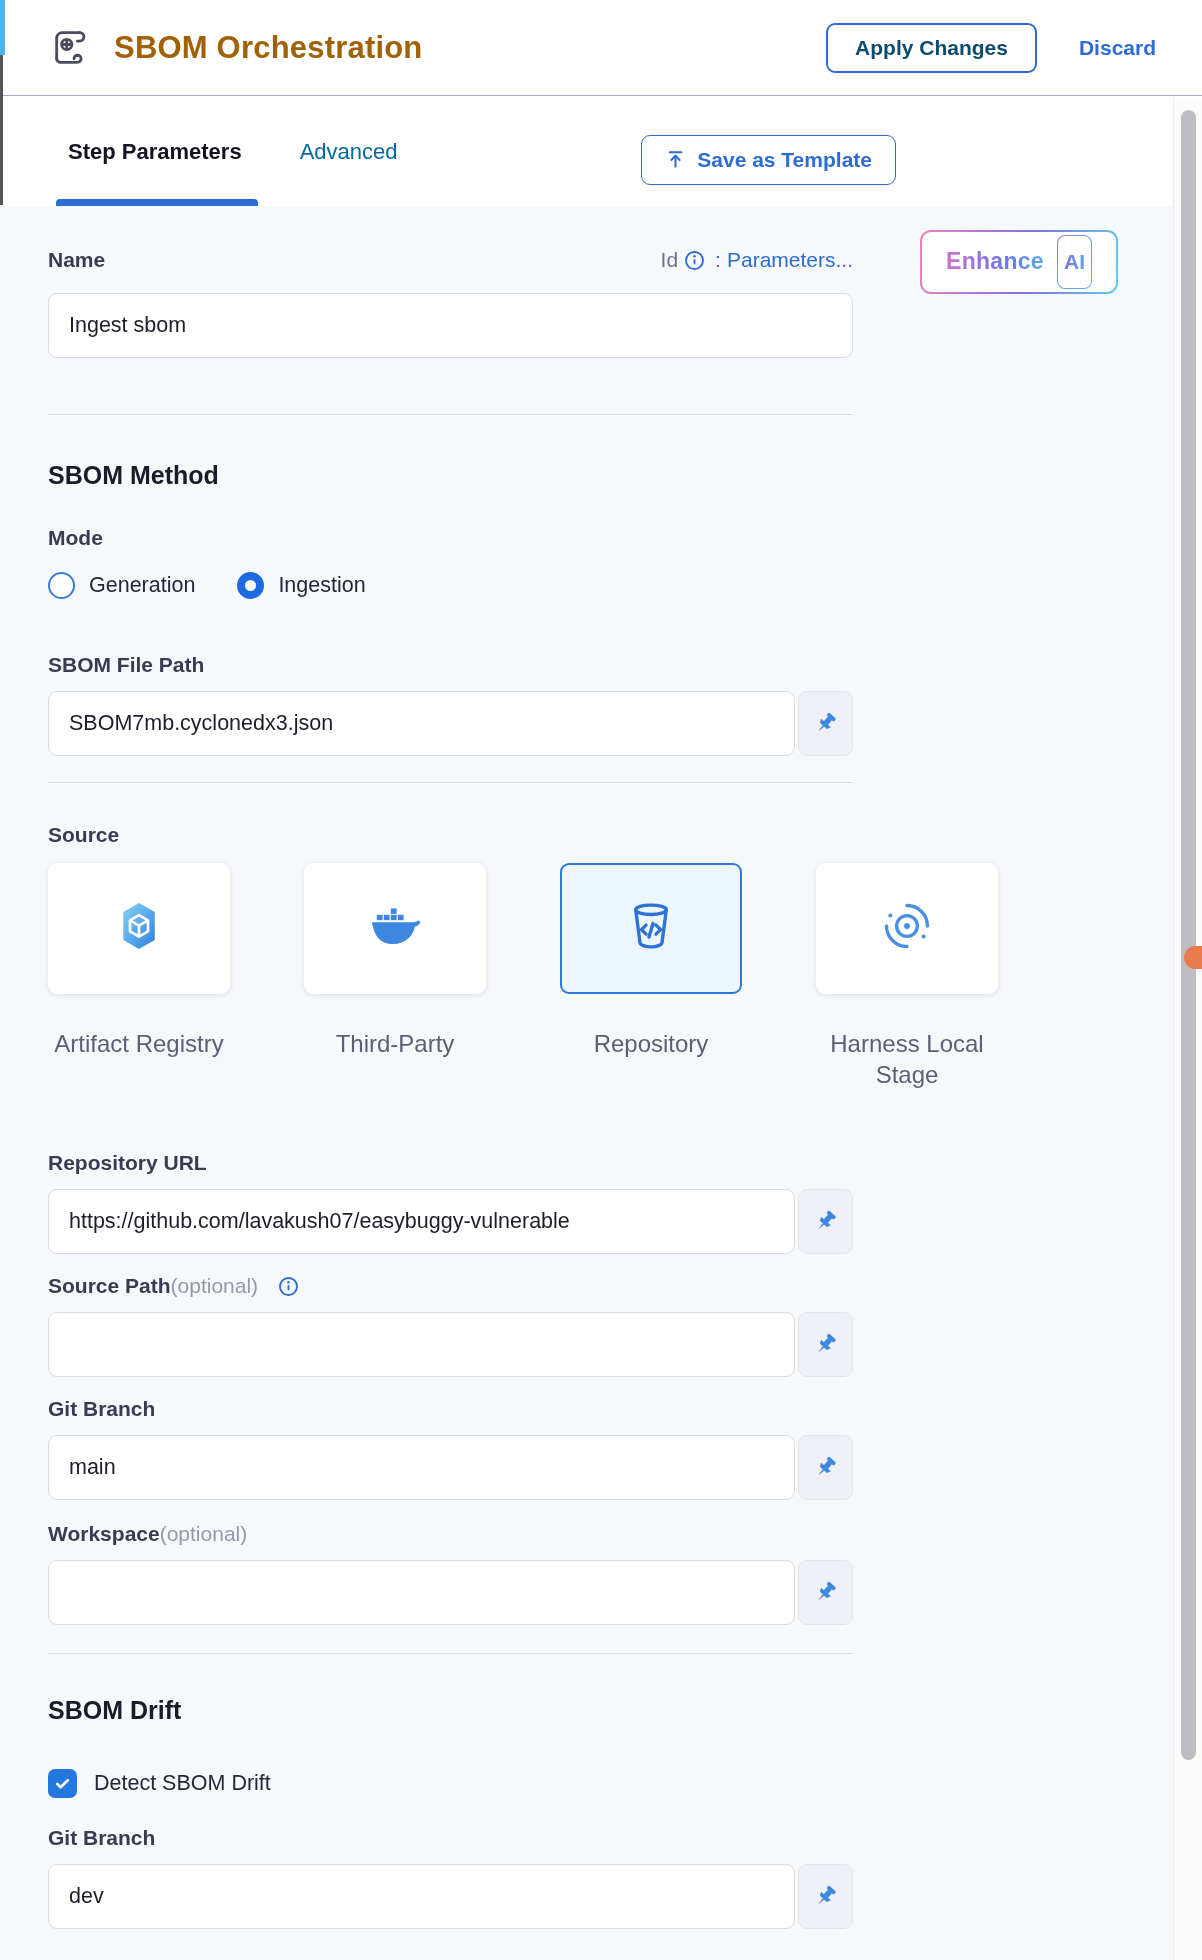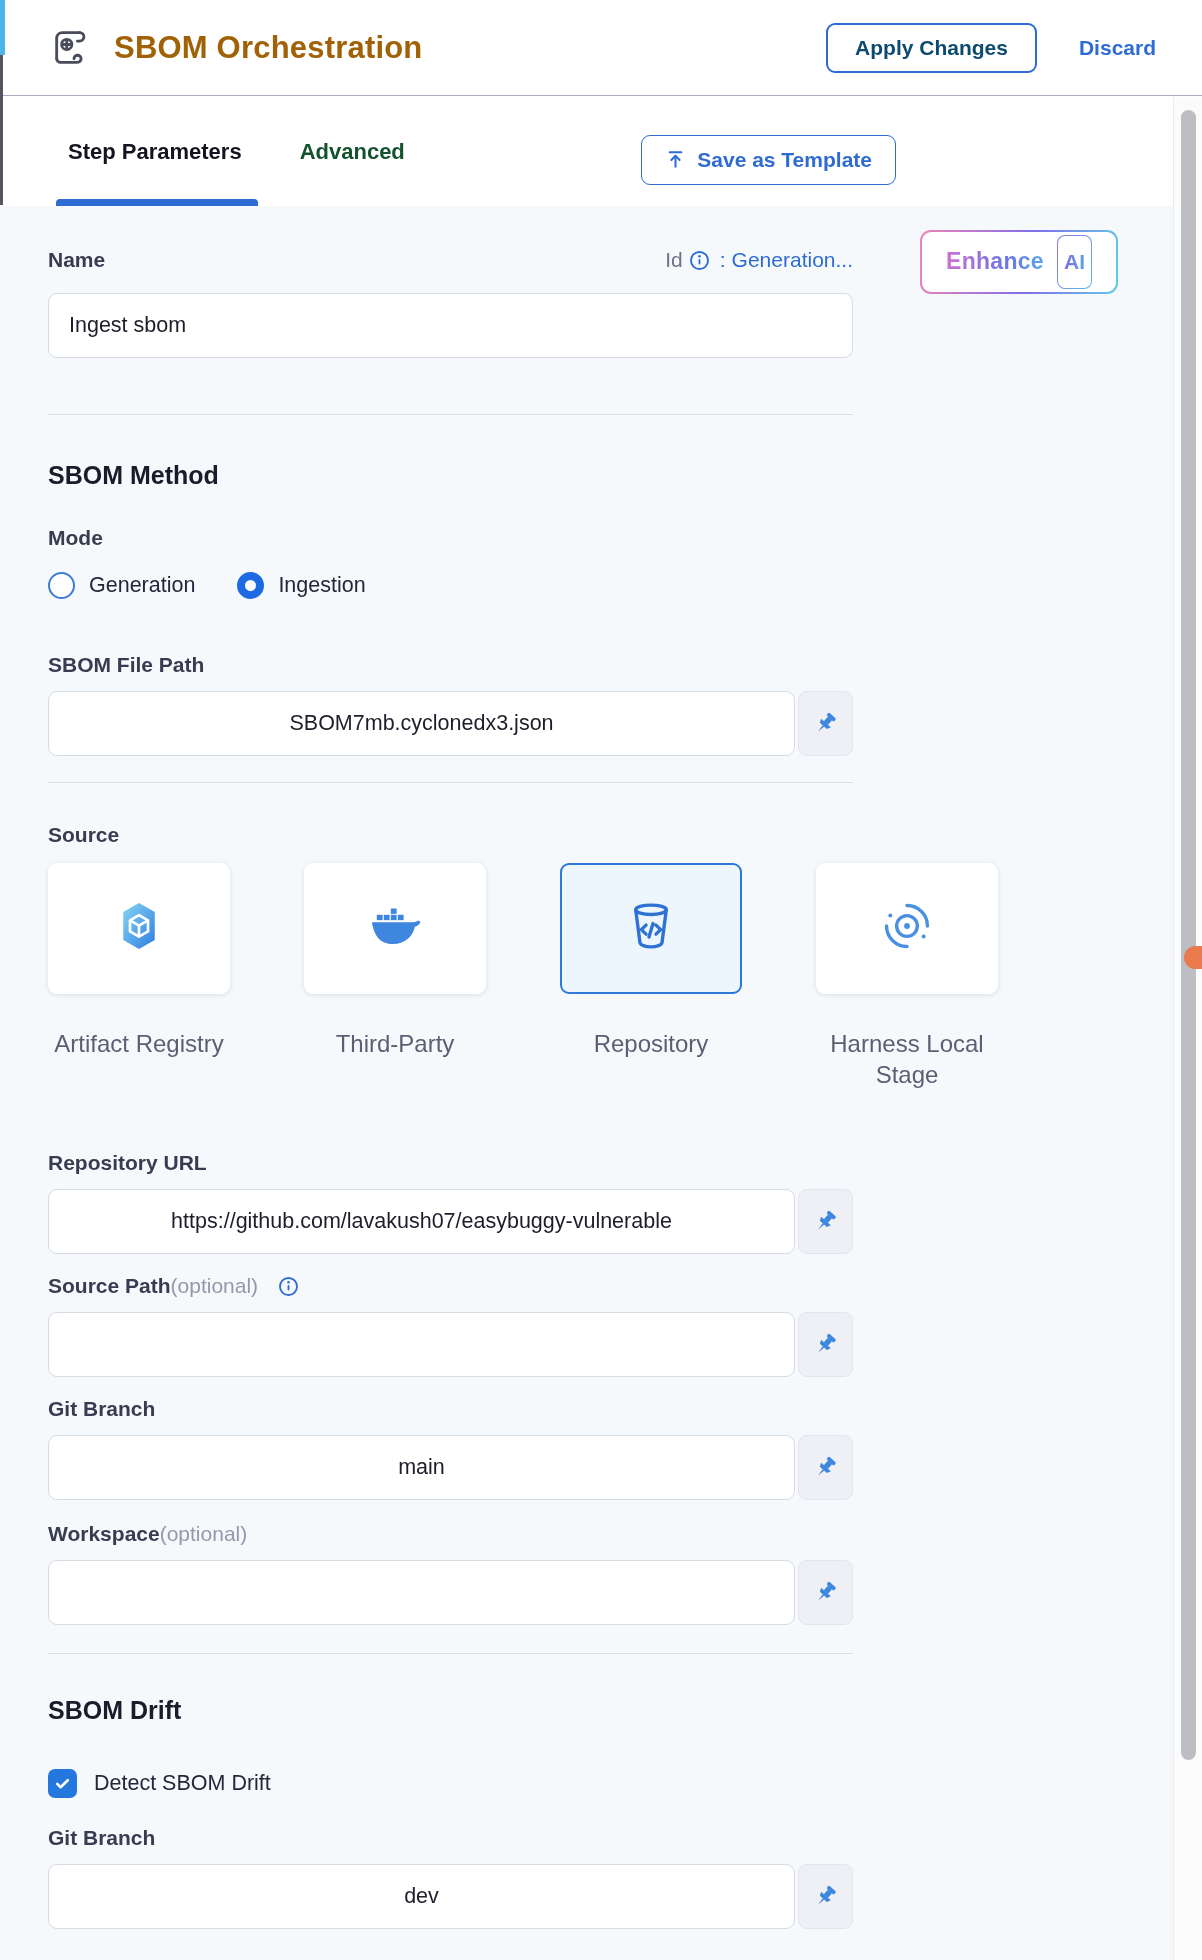--- a/index.html
+++ b/index.html
@@ -23,21 +23,21 @@
     align-items:center;cursor:pointer;font-family:inherit;}
   .discard-btn{margin-left:36px;color:#2e6bd2;font-size:21px;font-weight:700;cursor:pointer;background:none;border:none;font-family:inherit;}
 
   
   .tabbar{position:absolute;left:0;top:97.5px;width:932px;height:108px;background:#fff;
     display:flex;align-items:center;padding-left:68px;box-sizing:border-box;z-index:4;}
   .tab{position:relative;height:100%;display:flex;align-items:center;cursor:pointer;}
   .tab.active{font-size:22px;font-weight:700;color:#131420;}
   .tab.active::after{content:"";position:absolute;left:-12px;right:-16px;bottom:0;height:7px;
     background:#2e6bd2;border-radius:4px 4px 0 0;}
-  .tab.inactive{margin-left:58px;font-size:22px;font-weight:700;color:#14532d;text-align:center;}
+  .tab.inactive{margin-left:58px;font-size:22px;font-weight:400;color:#0369a1;text-align:center;}
   .save-template-btn{position:absolute;right:36px;top:37px;height:50px;display:inline-flex;
     align-items:center;gap:11px;padding:0 23px;border:1.5px solid #2e6bd2;border-radius:9px;
     color:#2e6bd2;font-size:21px;font-weight:600;background:#fff;cursor:pointer;font-family:inherit;box-sizing:border-box;}
 
   
   .content{position:absolute;left:0;top:205.5px;width:1174px;height:1754.5px;background:#f5f9fc;
     padding-left:48px;box-sizing:border-box;}
 
   .row-name{margin-top:42px;width:805px;height:32px;position:relative;}
   .field-label{font-size:21px;font-weight:600;color:#393c50;}
@@ -46,21 +46,21 @@
   .id-label{color:#6f7286;font-weight:500;}
   .id-info{margin:2px 0 0 6px;display:inline-flex;}
   .id-sep{color:#2e6bd2;margin:0 6px 0 10px;font-weight:500;}
   .id-value{color:#2e6bd2;font-weight:500;cursor:pointer;}
 
   .text-input{height:65px;border:1px solid #d8dae4;border-radius:9px;background:#fff;
     font-size:21.5px;color:#1d1e29;padding:0 20px;box-sizing:border-box;outline:none;
     font-family:inherit;width:805px;display:block;}
   .name-input{margin-top:13px;}
   .input-row{display:flex;width:805px;margin-top:14px;}
-  .input-row .text-input{flex:1;min-width:0;width:auto;text-align:center;}
+  .input-row .text-input{flex:1;min-width:0;width:auto;}
   .pin-addon{width:55px;height:65px;margin-left:3px;background:#eef0f6;border:1px solid #e2e4ee;
     border-radius:9px;display:flex;align-items:center;justify-content:center;box-sizing:border-box;
     cursor:pointer;flex:0 0 auto;}
 
   .divider{width:805px;border-top:1.5px solid #dbdde7;}
   .divider.d1{margin-top:56px;}
   .divider.d2{margin-top:26px;}
   .divider.d3{margin-top:28px;}
 
   .section-heading{font-size:25px;font-weight:700;color:#1b1c2a;}
@@ -164,21 +164,21 @@
     <span class="id-group">
       <span class="id-label">Id</span>
       <span class="id-info">
         <svg width="21" height="21" viewBox="0 0 16 16">
             <circle cx="8" cy="8" r="6.5" fill="none" stroke="#2e6bd2" stroke-width="1.4"></circle>
             <rect x="7.3" y="6.9" width="1.4" height="4.1" rx="0.7" fill="#2e6bd2"></rect>
             <circle cx="8" cy="4.7" r="0.95" fill="#2e6bd2"></circle>
           </svg>
       </span>
       <span class="id-sep">:</span>
-      <span class="id-value">Generation...</span>
+      <span class="id-value">Parameters...</span>
     </span>
   </div>
   <input class="text-input name-input" value="Ingest sbom" style="">
 
   <div class="enhance-btn">
     <span class="enhance-text">Enhance</span>
     <span class="ai-badge"><span>AI</span></span>
   </div>
 
   <div class="divider d1"></div>

